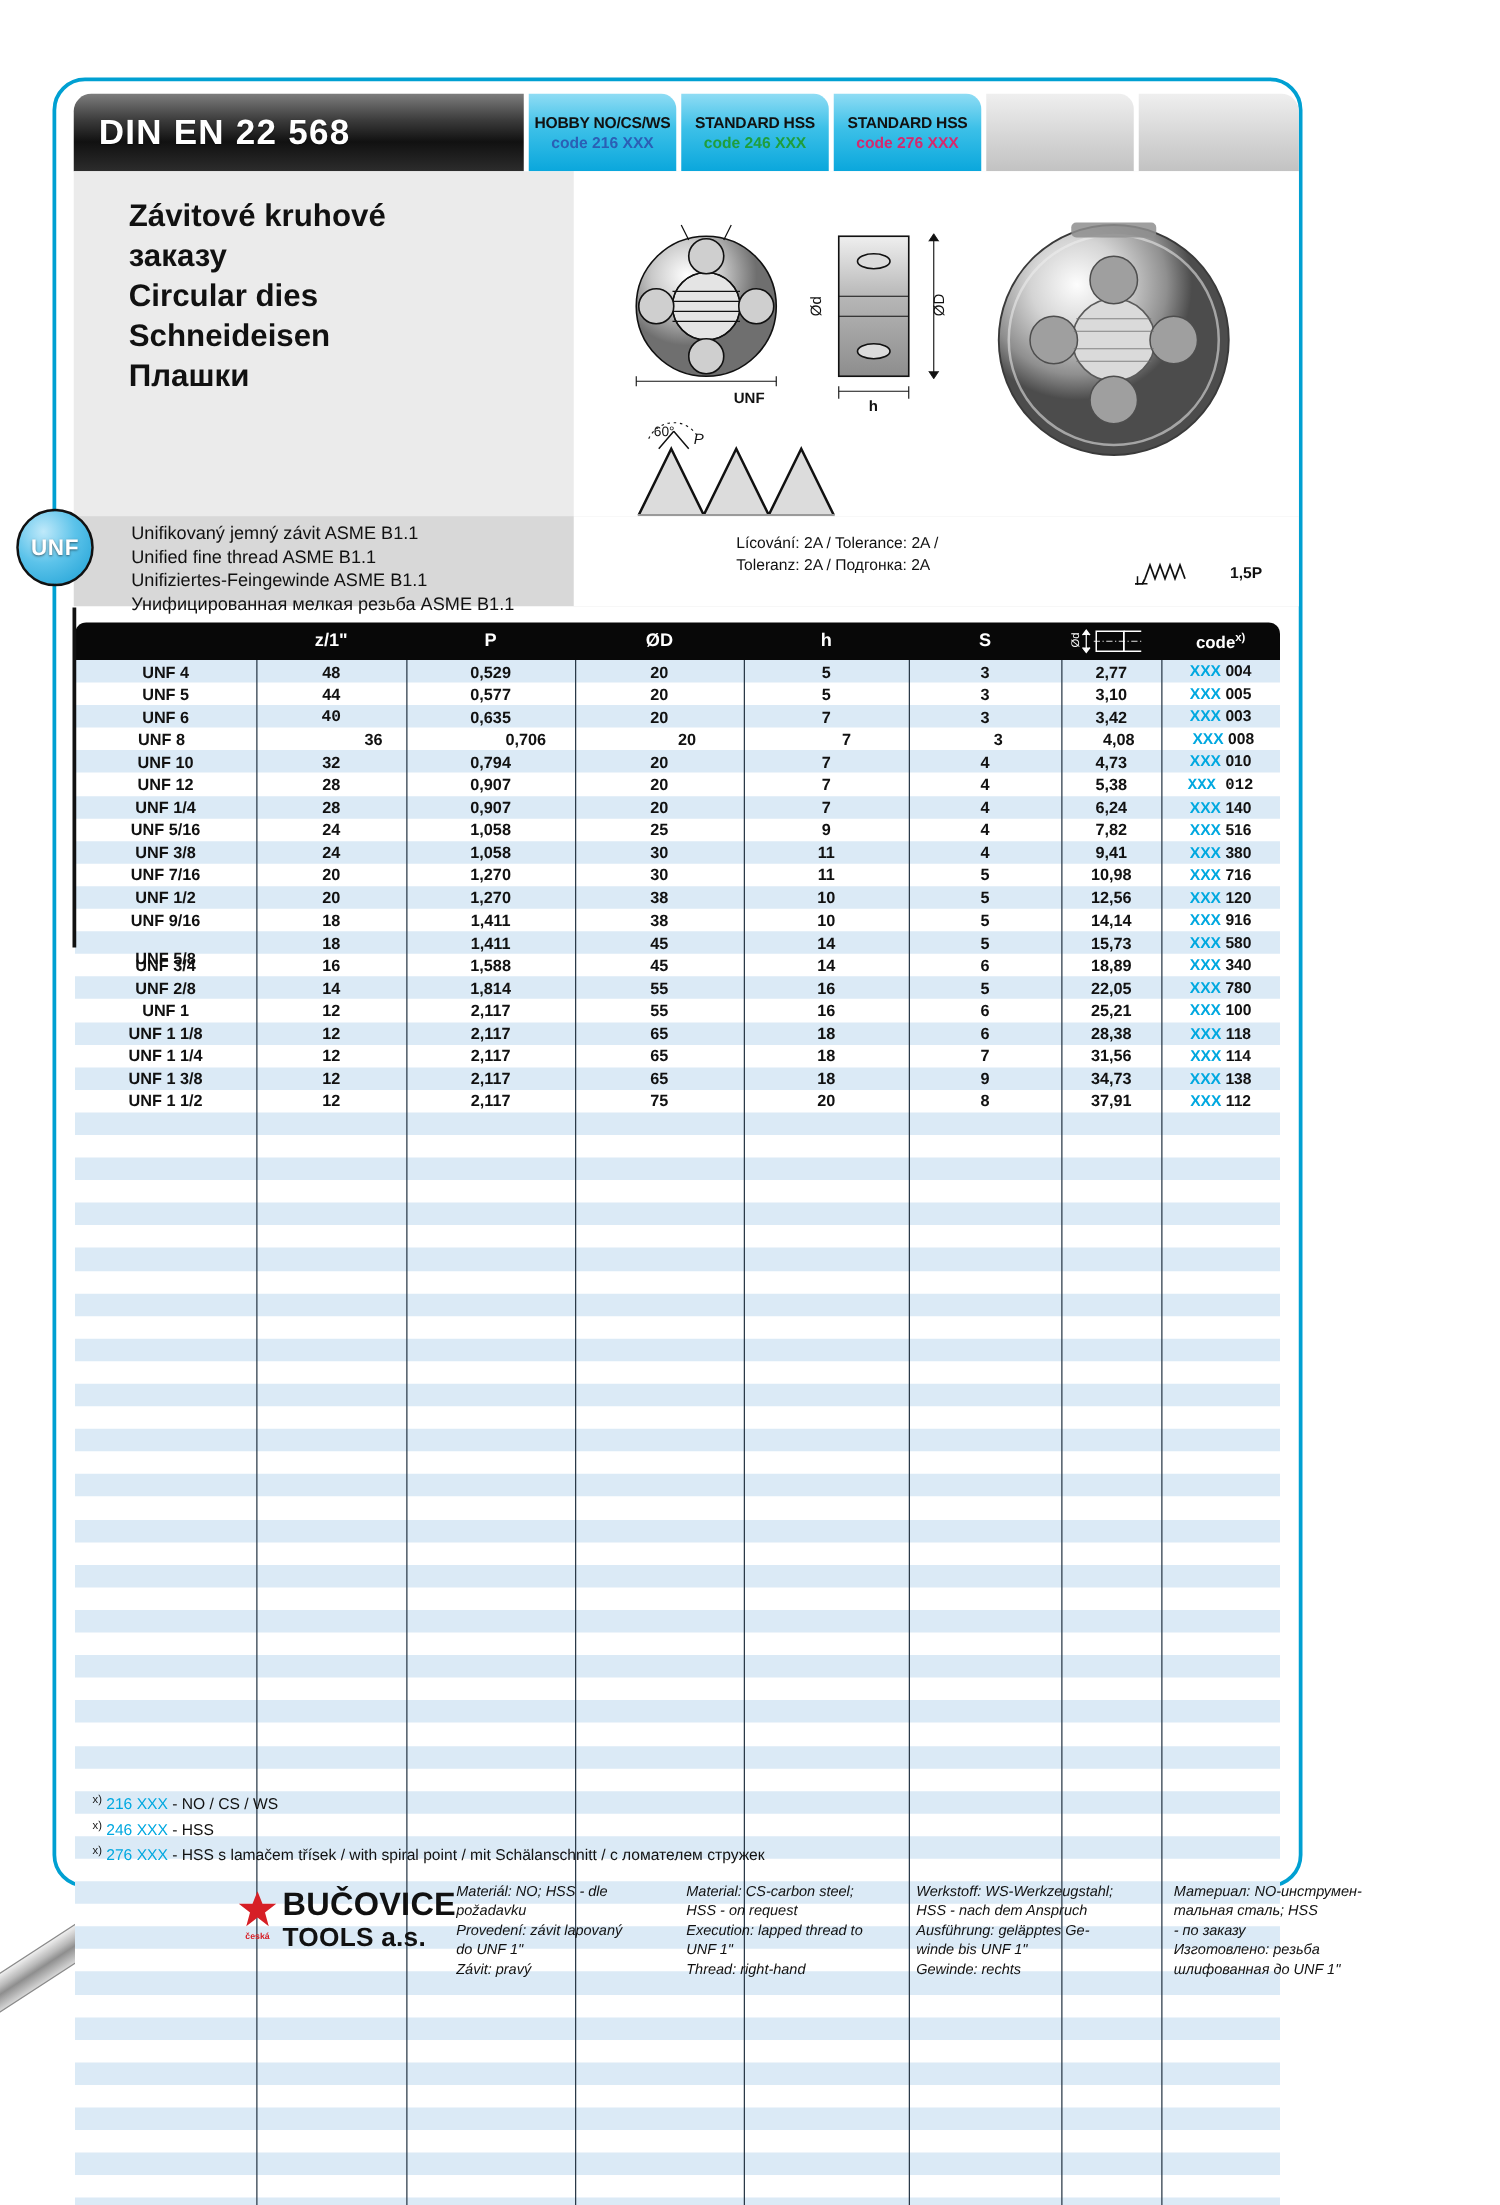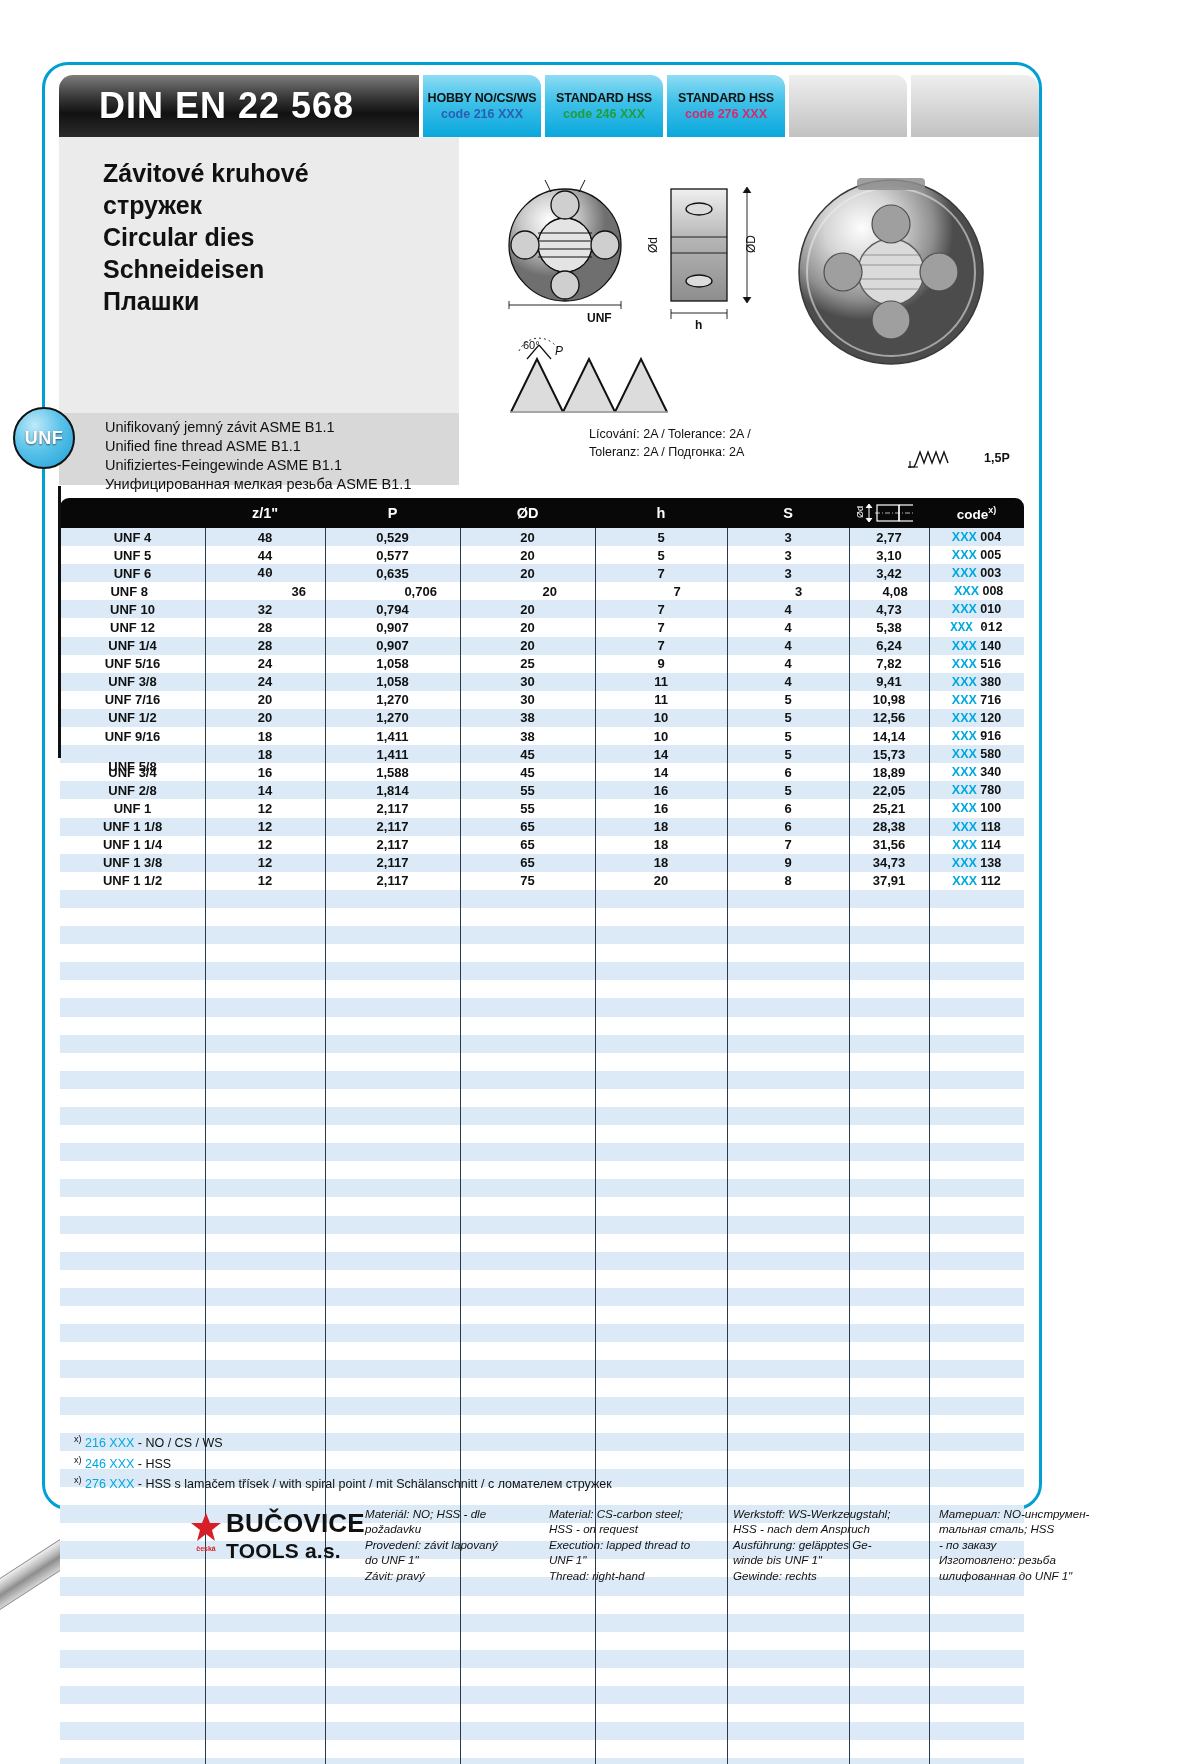--- a/index.html
+++ b/index.html
@@ -23,22 +23,22 @@
   
   .header-zone { position: absolute; left: 45px; top: 64px; width: 994px; height: 420px; }
 
   .title-bar {
     position: absolute; left: 14px; top: 11px; width: 360px; height: 62px;
     background: linear-gradient(180deg, #7d7d7d 0%, #3a3a3a 35%, #111 62%, #2c2c2c 100%);
     border-radius: 14px 0 0 0;
     display: flex; align-items: center;
   }
   .title-bar .std {
-    color: #fff; font-size: 36px; font-weight: bold; letter-spacing: 1px;
-    padding-left: 40px; font-family: "Liberation Sans", sans-serif;
+    color: #fff; font-size: 28px; font-weight: bold; letter-spacing: 1px;
+    padding-left: 20px; font-family: "Liberation Sans", sans-serif;
     text-shadow: 0 1px 1px rgba(0,0,0,.6);
   }
 
   .tab {
     position: absolute; top: 11px; width: 118px; height: 62px;
     background: linear-gradient(180deg,#8fdcf4 0%, #3cc0e8 45%, #0aa7dc 100%);
     border-radius: 0 12px 0 0;
     display: flex; flex-direction: column; align-items: center; justify-content: center;
     line-height: 1.15;
   }
@@ -173,21 +173,21 @@
     <span class="t1">STANDARD HSS</span>
     <span class="t2" style="color:#d6296e">code 276 XXX</span>
   </div>
   <div class="tab-gray" style="left:744px"></div>
   <div class="tab-gray" style="left:866px;width:128px;border-radius:0 14px 0 0"></div>
 
   <div class="body-panel">
     <div class="white-right"></div>
     <div class="names">
       <div>Závitové kruhové</div>
-      <div>стружек</div>
+      <div>заказу</div>
       <div>Circular dies</div>
       <div>Schneideisen</div>
       <div>Плашки</div>
     </div>
   </div>
 
   <div class="draw-area">
     <svg width="580" height="322" viewBox="0 0 580 322">
       <defs>
         <radialGradient id="dieFace" cx="36%" cy="28%">

